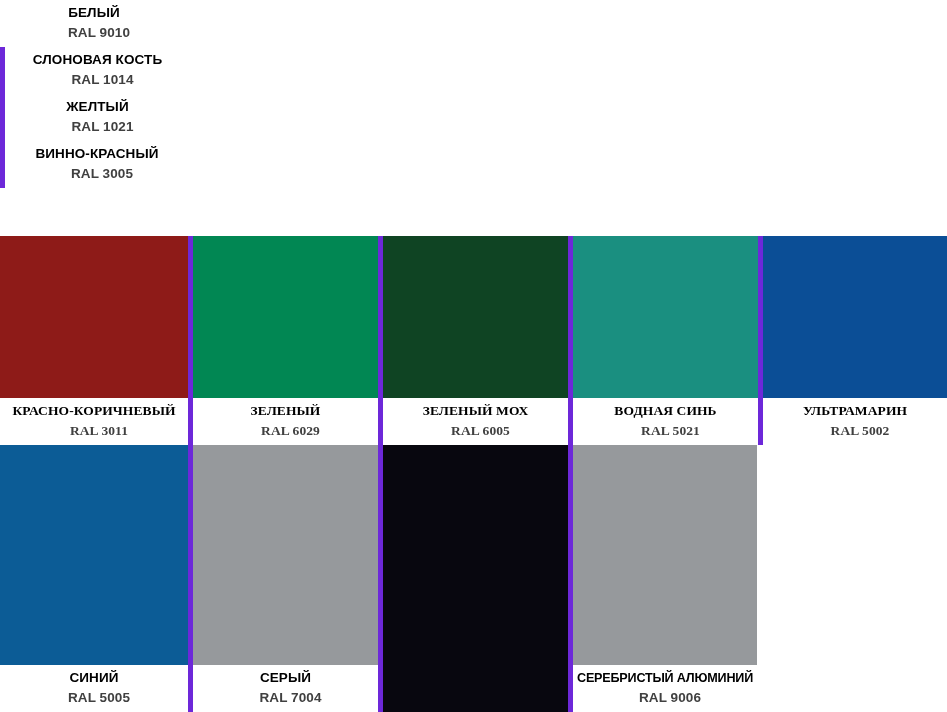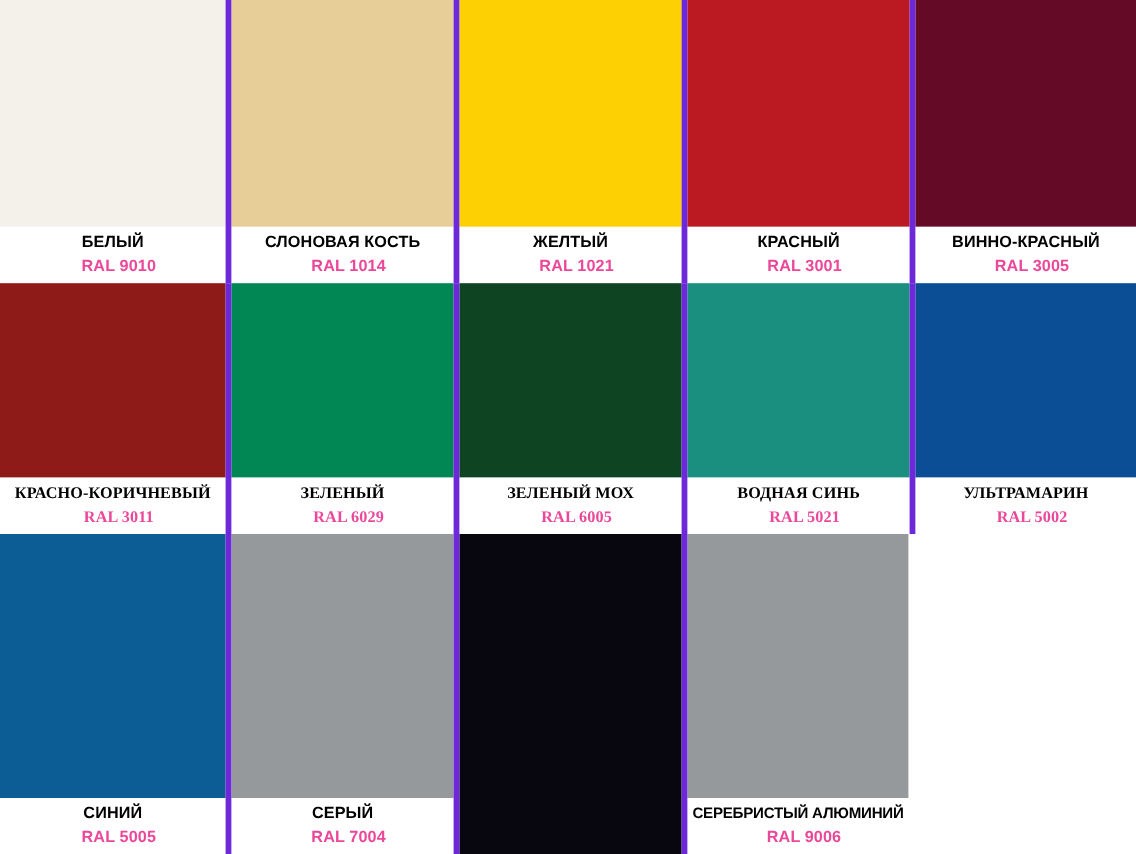--- a/index.html
+++ b/index.html
@@ -17,21 +17,21 @@
     width: 947px;
     height: 712px;
     display: flex;
     flex-direction: column;
   }
   .swatch-row {
     display: flex;
     flex-direction: row;
     width: 100%;
   }
-  .swatch-row.r1 { height: 269px; }
+  .swatch-row.r1 { height: 269px; flex-direction: column; }
   .swatch-row.r2 { height: 238px; font-family: Liberation Serif, serif; }
   .swatch-row.r3 { height: 304px; }
 
   .swatch-cell {
     display: flex;
     flex-direction: column;
     box-sizing: border-box;
   }
   
   .col-0 { width: 188px; }
@@ -63,21 +63,21 @@
     font-weight: bold;
     color: #000000;
     letter-spacing: 0.1px;
     line-height: 20px;
     white-space: nowrap;
     text-align: center;
   }
   .swatch-code {
     font-size: 13.5px;
     font-weight: bold;
-    color: #ec4899;
+    color: #404040;
     letter-spacing: 0.1px;
     line-height: 19px;
     white-space: nowrap;
     text-align: center;
     padding-left: 10px;
   }
   
   .tight .swatch-name { font-size: 12.6px; letter-spacing: -0.2px; text-align: center; }
 </style>
 </head>
@@ -98,27 +98,20 @@
       <div class="swatch-label">
         <span class="swatch-name">СЛОНОВАЯ КОСТЬ</span>
         <span class="swatch-code">RAL 1014</span>
       </div>
     </div>
     <div class="swatch-cell col-2">
       <div class="swatch-chip" style="background-color: rgb(252, 208, 3);"></div>
       <div class="swatch-label">
         <span class="swatch-name">ЖЕЛТЫЙ</span>
         <span class="swatch-code">RAL 1021</span>
-      </div>
-    </div>
-    <div class="swatch-cell col-3">
-      <div class="swatch-chip" style="background-color: rgb(188, 26, 34);"></div>
-      <div class="swatch-label">
-        <span class="swatch-name">КРАСНЫЙ</span>
-        <span class="swatch-code">RAL 3001</span>
       </div>
     </div>
     <div class="swatch-cell col-4">
       <div class="swatch-chip" style="background-color: rgb(100, 9, 38);"></div>
       <div class="swatch-label">
         <span class="swatch-name">ВИННО-КРАСНЫЙ</span>
         <span class="swatch-code">RAL 3005</span>
       </div>
     </div>
   </div>

